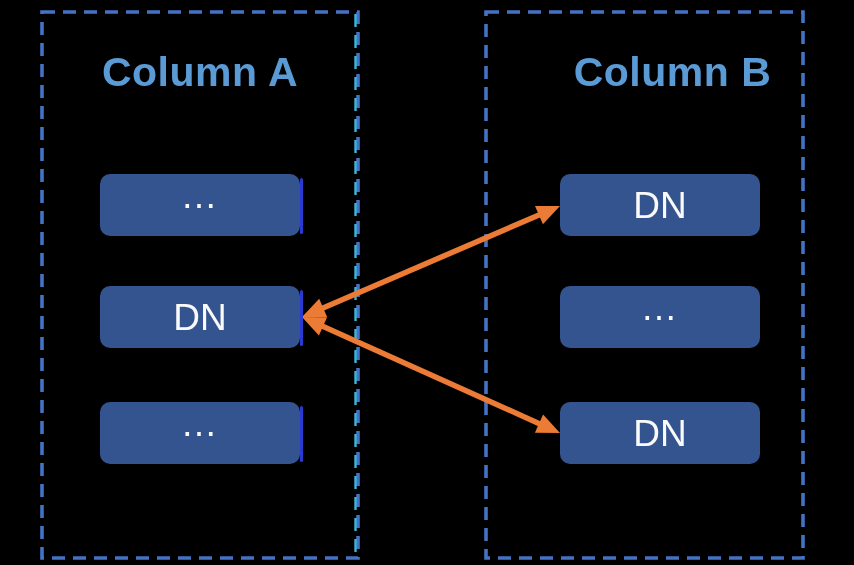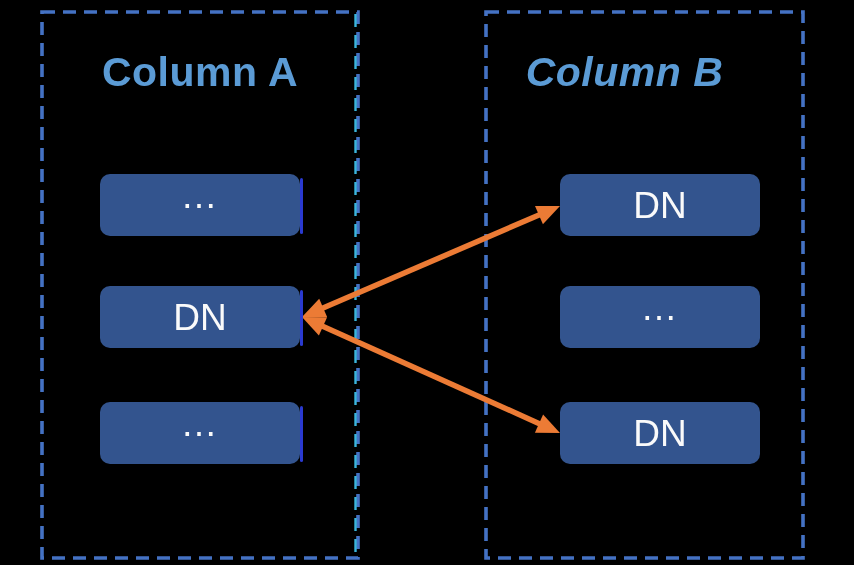--- a/index.html
+++ b/index.html
@@ -42,21 +42,21 @@
     margin: 0;
     top: 50px;
     text-align: center;
     font-size: 41px;
     font-weight: 700;
     letter-spacing: 0.5px;
     color: var(--c-title, #5B9BD5);
     line-height: 1.1;
   }
   .title-a { left: 40px; width: 320px; }
-  .title-b { left: 464px; width: 321px; font-style: italic; }
+  .title-b { left: 512px; width: 321px; }
   .box {
     position: absolute;
     width: 200px;
     height: 62px;
     border-radius: 10px;
     background: var(--c-box_fill, #33548E);
     display: flex;
     align-items: center;
     justify-content: center;
   }

